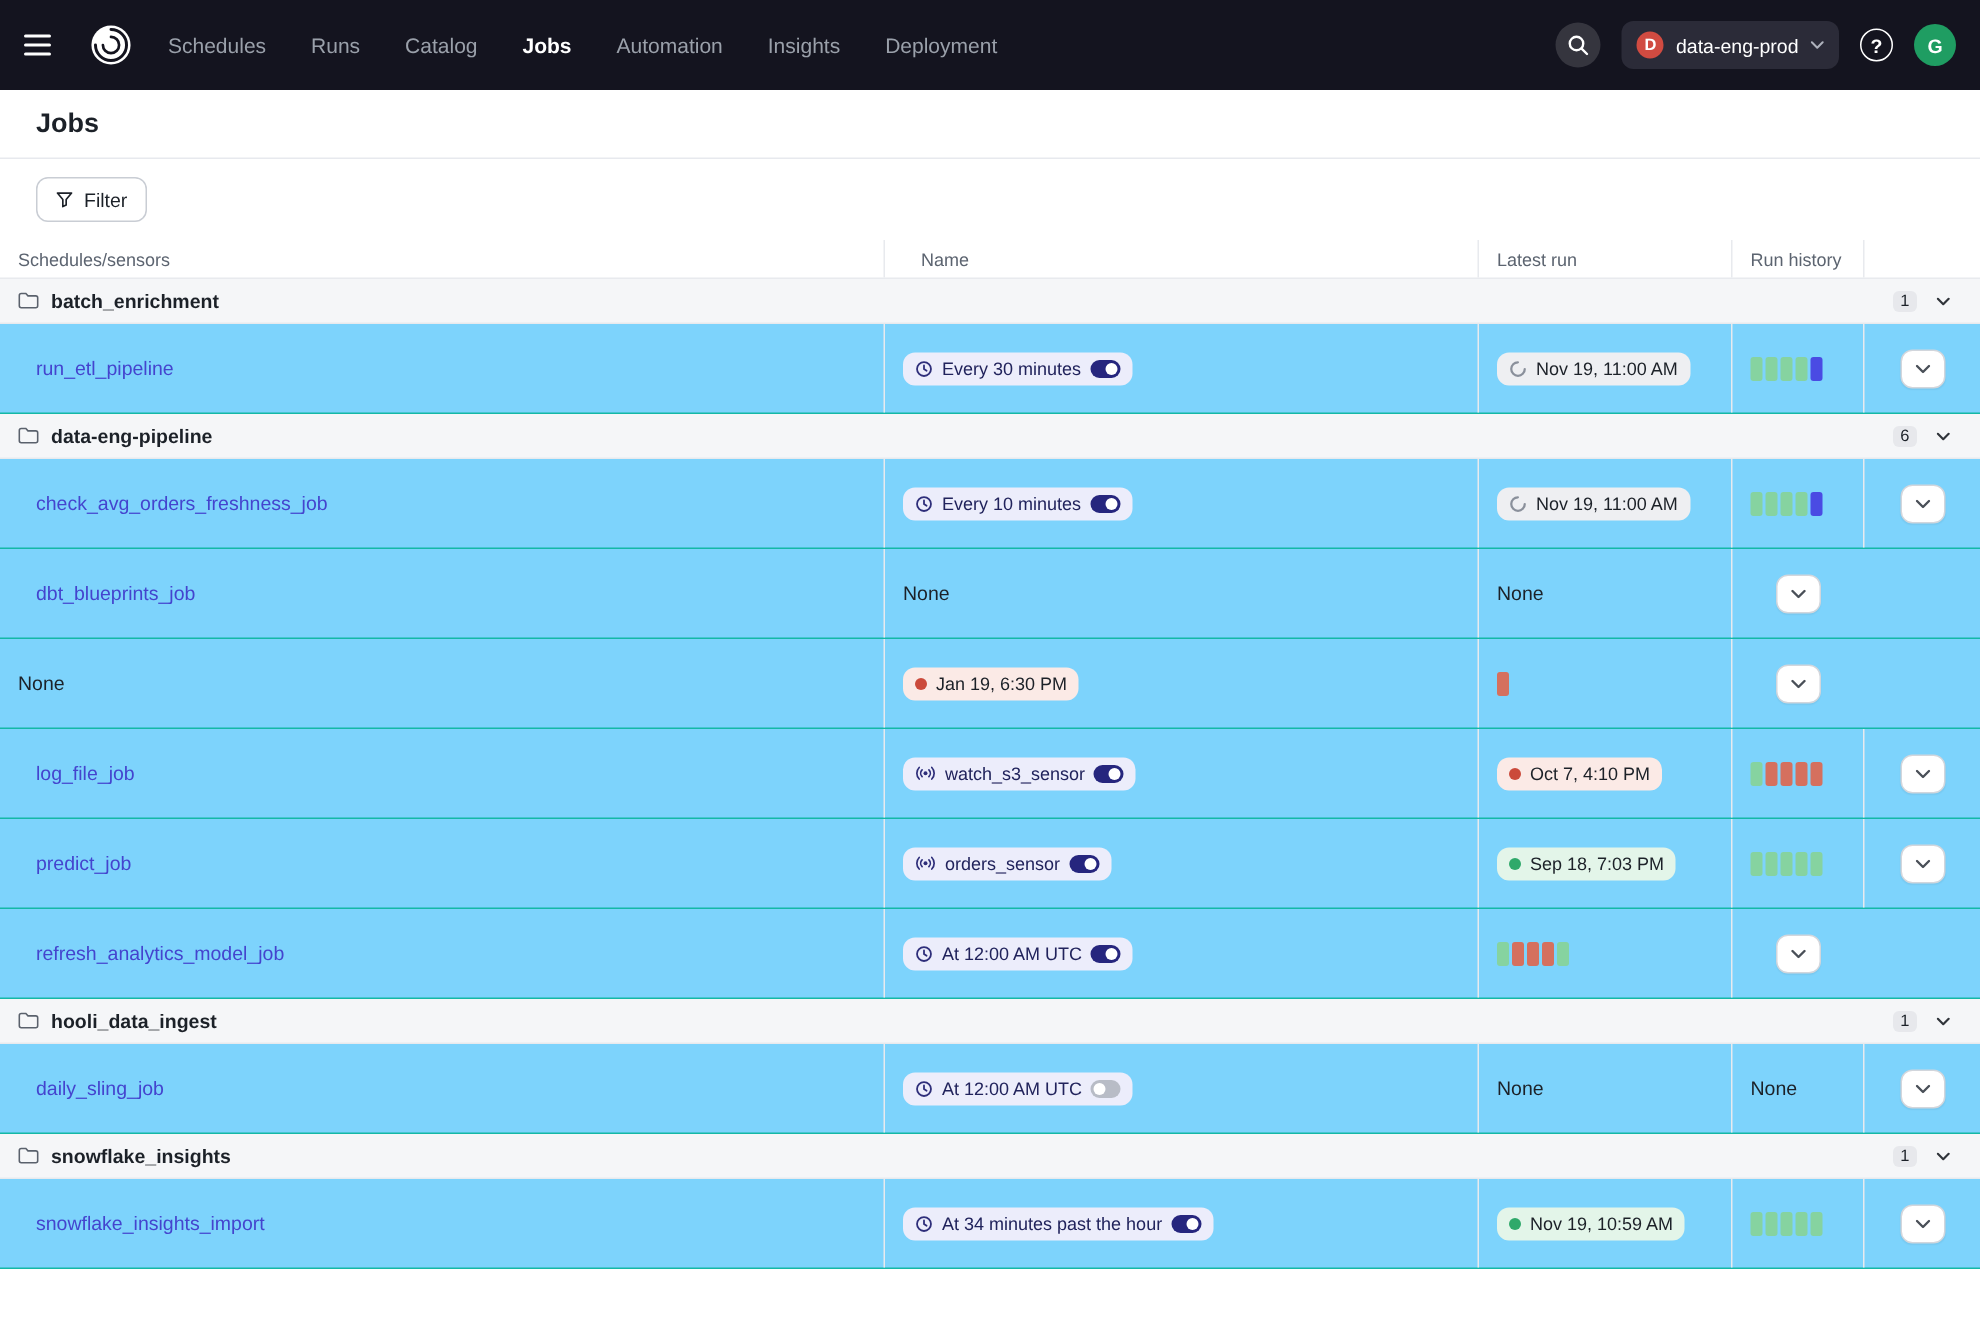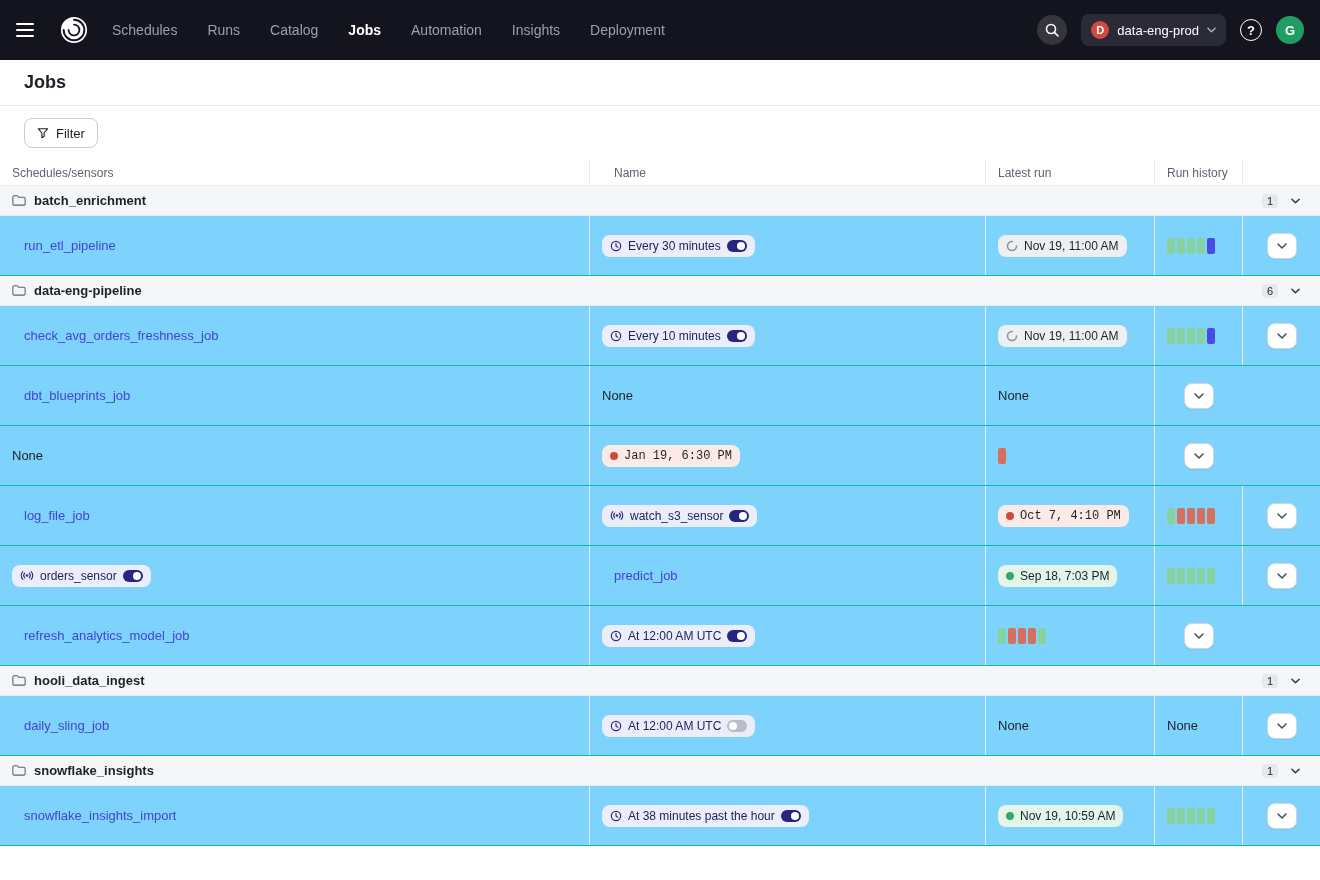--- a/index.html
+++ b/index.html
@@ -48,21 +48,21 @@
   .gcaret { display:flex; align-items:center; cursor:pointer; }
 
   .job-row { height:60px; border-bottom:1px solid #14b8a6; background:#7dd3fc; }
   .name-cell { padding-left:24px; }
   .job-link { font-size:13px; color:#4444CE; text-decoration:none; cursor:pointer; }
   .pad-cell { padding-left:12px; }
 
   .pill { display:inline-flex; align-items:center; gap:6px; border-radius:8px; padding:4px 8px; font-size:12px; color:#1C2128; white-space:nowrap; cursor:pointer; }
   .pill-schedule { background:#ECEDFB; color:#21235C; }
   .pill-neutral { background:#EEEFF2; }
-  .pill-failure { background:#FBEAE6;font-family:Liberation Mono, monospace; }
+  .pill-failure { background:#FBEAE6; }
   .pill-success { background:#E3F5E9; }
   .none-text { font-size:13px; color:#1C2128; }
 
   .switch { width:20px; height:12px; border-radius:7px; position:relative; display:inline-block; flex:0 0 auto; cursor:pointer; }
   .switch.on { background:#26267E; }
   .switch.off { background:#B8BCC6; }
   .switch .knob { position:absolute; top:2px; width:8px; height:8px; border-radius:50%; background:#fff; }
   .switch.on .knob { right:2px; }
   .switch.off .knob { left:2px; }
 
@@ -350,37 +350,37 @@
         <span class="expand-btn">
           <span style="display:flex">
                 <svg width="10" height="6" viewBox="0 0 10 6">
                   <path d="M1 1l4 4 4-4" fill="none" stroke="#4A5058" stroke-width="1.6" stroke-linecap="round" stroke-linejoin="round"></path>
                 </svg>
               </span>
         </span>
       </div>
     </div>
         <div class="grid-row job-row">
+      <div class="cell name-cell">
+        <a class="job-link">predict_job</a>
+      </div>
       <div class="cell pad-cell">
             <span class="pill pill-schedule">
     <span style="display:flex">
                 <svg width="14" height="13" viewBox="0 0 16 14">
                   <circle cx="8" cy="7" r="1.5" fill="#2E2E7A"></circle>
                   <path d="M5.4 9.6A3.7 3.7 0 0 1 5.4 4.4 M3.2 11.4A6.3 6.3 0 0 1 3.2 2.6 M10.6 4.4A3.7 3.7 0 0 1 10.6 9.6 M12.8 2.6A6.3 6.3 0 0 1 12.8 11.4" fill="none" stroke="#2E2E7A" stroke-width="1.3" stroke-linecap="round"></path>
                 </svg>
               </span>
     <span>orders_sensor</span>
     <span class="switch on">
                 <span class="knob"></span>
               </span>
   </span>
           </div>
-      <div class="cell name-cell">
-        <a class="job-link">predict_job</a>
-      </div>
       <div class="cell pad-cell">
             <span class="pill pill-success">
     <span class="dot" style="background:#2FA96A"></span>
     <span>Sep 18, 7:03 PM</span>
   </span>
           </div>
       <div class="cell pad-cell">
             <span class="bars">
               <span class="bar" style="background:#86D3A0"></span>
               <span class="bar" style="background:#86D3A0"></span>
@@ -507,21 +507,21 @@
         <a class="job-link">snowflake_insights_import</a>
       </div>
       <div class="cell pad-cell">
             <span class="pill pill-schedule">
     <span style="display:flex">
                 <svg width="12" height="12" viewBox="0 0 16 16">
                   <circle cx="8" cy="8" r="6.2" fill="none" stroke="#2E2E7A" stroke-width="1.6"></circle>
                   <path d="M8 4.8V8l2.3 1.6" fill="none" stroke="#2E2E7A" stroke-width="1.6" stroke-linecap="round"></path>
                 </svg>
               </span>
-    <span>At 38 minutes past the hour</span>
+    <span>At 34 minutes past the hour</span>
     <span class="switch on">
                 <span class="knob"></span>
               </span>
   </span>
           </div>
       <div class="cell pad-cell">
             <span class="pill pill-success">
     <span class="dot" style="background:#2FA96A"></span>
     <span>Nov 19, 10:59 AM</span>
   </span>

